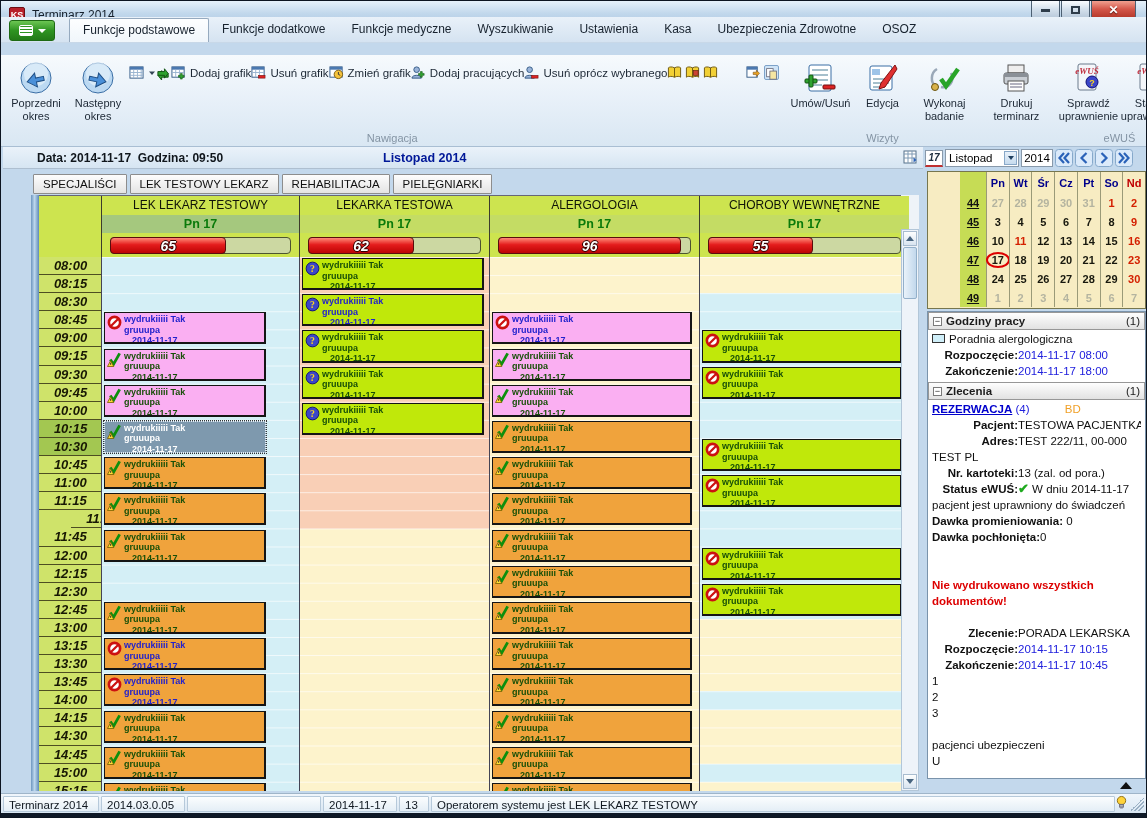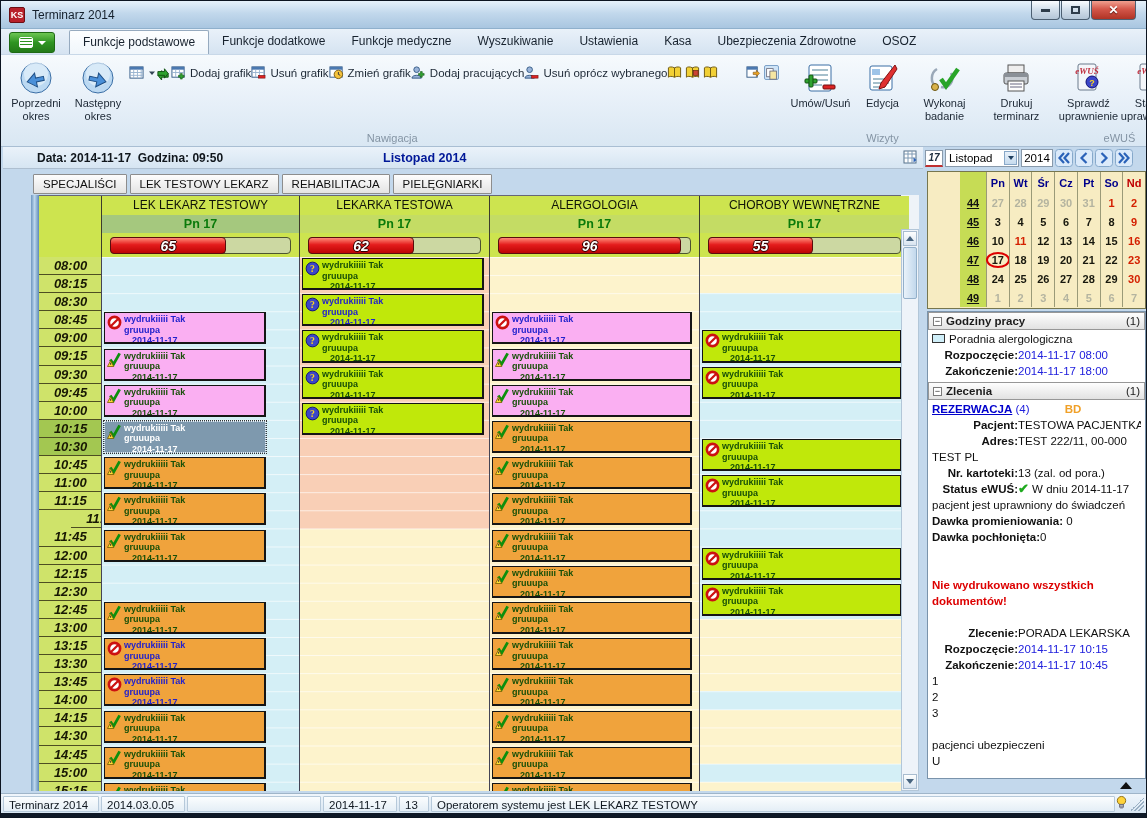--- a/index.html
+++ b/index.html
@@ -15,21 +15,21 @@
   .title-text{font-size:12px;color:#15202c;margin-left:7px;}
   .win-btns{position:absolute;right:10px;top:0;display:flex;}
   .win-btn{width:29px;height:19px;border:1px solid #4c5f72;border-top:none;border-radius:0 0 4px 4px;
     background:linear-gradient(#fbfdff,#d4e0ec 45%,#b4c6d8);display:flex;align-items:center;justify-content:center;margin-left:1px;}
   .win-btn.close{width:45px;background:linear-gradient(#f0a090,#d4574a 45%,#b03325);}
   .glyph-min{width:9px;height:3px;background:#2e3c4a;}
   .glyph-max{width:9px;height:8px;border:2px solid #2e3c4a;}
   .glyph-close{color:#fff;font-weight:bold;font-size:12px;text-shadow:0 1px 1px #5a1008;line-height:10px;}
 
   
-  .ribbon-tabs{position:absolute;left:0;top:28px;right:0;height:26px;
+  .ribbon-tabs{position:absolute;left:0;top:16px;right:0;height:26px;
     background:linear-gradient(#e9f1f9,#d5e3f1);display:flex;align-items:flex-end;padding:0 0 0 8px;border-bottom:1px solid #c8d8e8;}
   .appmenu{width:46px;height:21px;margin:0 14px 1px 0;border-radius:3px;border:1px solid #1e6a14;
     background:linear-gradient(#6cc653,#2f9422 50%,#237a18);display:flex;align-items:center;justify-content:center;gap:5px;}
   .appmenu .bars{width:14px;height:11px;border:1px solid #fff;border-radius:2px;
     background:repeating-linear-gradient(#2f9422 0 1px,#fff 1px 3px);}
   .appmenu .caret{width:0;height:0;border-left:4px solid transparent;border-right:4px solid transparent;border-top:4px solid #fff;}
   .rtab{padding:4px 13px 5px;font-size:12px;color:#17222e;white-space:nowrap;}
   .rtab.active{background:linear-gradient(#fdfeff,#f0f6fb);border:1px solid #96aabf;border-bottom:none;border-radius:2px 2px 0 0;}
 
   
@@ -140,21 +140,21 @@
     display:flex;align-items:center;gap:4px;padding:0 4px;font-size:11.5px;font-weight:bold;color:#1c1c1c;}
   .collapse{width:9px;height:9px;border:1px solid #7a7a7a;background:#fff;font-size:9px;line-height:7px;
     display:flex;align-items:center;justify-content:center;font-weight:normal;}
   .sec-count{margin-left:auto;font-weight:normal;}
   .sec-body{padding:1px 4px 3px;font-size:11.5px;color:#101010;}
   .line{min-height:16px;line-height:16px;white-space:nowrap;overflow:hidden;}
   .lbl{font-weight:bold;}
   .lblw{display:inline-block;width:86px;font-weight:bold;text-align:right;}
   .vblue{color:#2020dd;}
   .link{color:#0000cc;font-weight:bold;text-decoration:underline;}
-  .tag-bd{color:#f0a028;font-weight:bold;padding-left:32px;}
+  .tag-bd{color:#f0a028;font-weight:normal;padding-left:32px;}
   .warn{color:#dd0000;font-weight:bold;}
   .legend-sq{display:inline-block;width:13px;height:9px;background:#cfeef8;border:1px solid #333;margin-right:4px;}
   .chk{color:#1faa1f;font-weight:bold;font-size:13px;}
   .panel-bottom{height:12px;position:relative;}
   .panel-bottom .tri{position:absolute;right:14px;top:3px;width:0;height:0;
     border-left:6px solid transparent;border-right:6px solid transparent;border-bottom:7px solid #111;}
 
   
   .statusbar{position:absolute;left:0;right:0;bottom:4px;height:20px;
     background:linear-gradient(#f0f6fc,#d8e6f2);border-top:1px solid #9fb5c9;display:flex;align-items:center;font-size:11.5px;color:#101820;}

